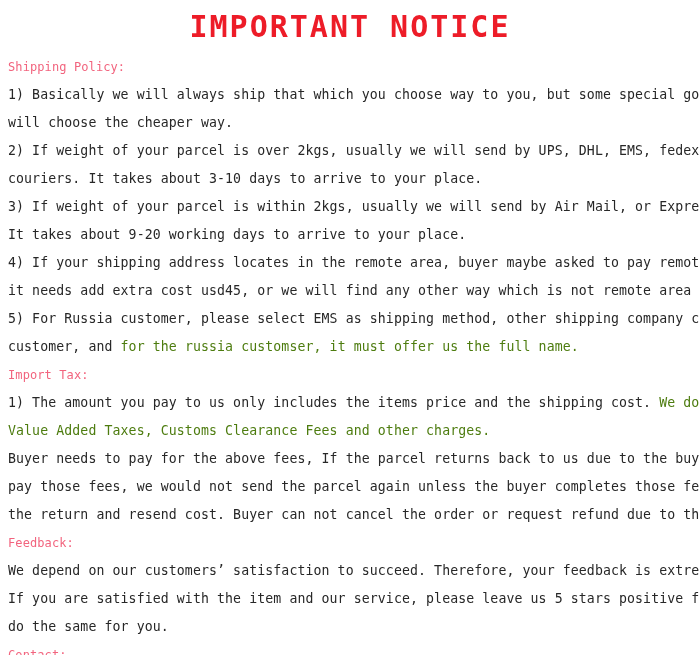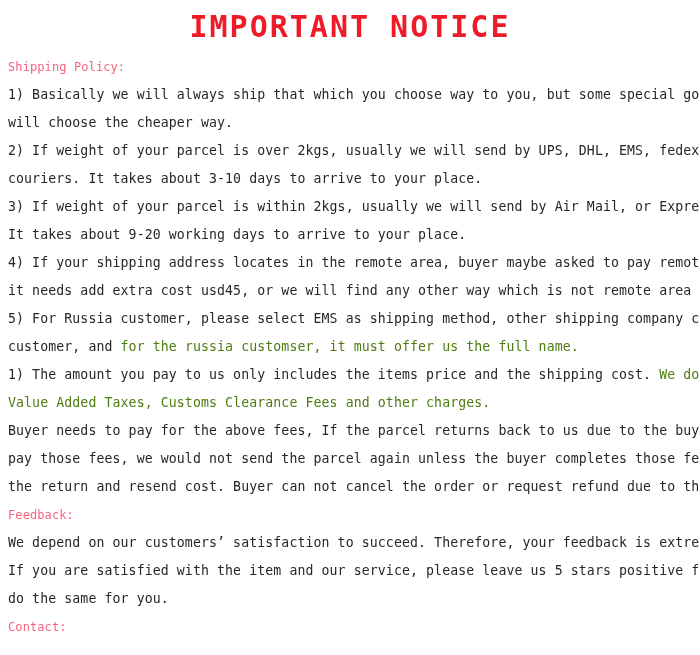--- a/index.html
+++ b/index.html
@@ -75,20 +75,21 @@
     <div class="line">2) If weight of your parcel is over 2kgs, usually we will send by UPS, DHL, EMS, fedex or other expedited</div>
     <div class="line">couriers. It takes about 3-10 days to arrive to your place.</div>
     <div class="line">3) If weight of your parcel is within 2kgs, usually we will send by Air Mail, or Express Mail Service.</div>
     <div class="line">It takes about 9-20 working days to arrive to your place.</div>
     <div class="line">4) If your shipping address locates in the remote area, buyer maybe asked to pay remote area charge.</div>
     <div class="line">it needs add extra cost usd45, or we will find any other way which is not remote area then ship to you.</div>
     <div class="line">5) For Russia customer, please select EMS as shipping method, other shipping company cannot clearance</div>
 
     <div class="line"><span>customer, and </span><span class="hl">for the russia customser, it must offer us the full name.</span></div>
 
+    <div class="section-heading">Import Tax:</div>
 
     <div class="line"><span>1) The amount you pay to us only includes the items price and the shipping cost. </span><span class="hl">We do not add Duties,</span></div>
 
     <div class="line"><span class="hl">Value Added Taxes, Customs Clearance Fees and other charges.</span></div>
 
     <div class="line">Buyer needs to pay for the above fees, If the parcel returns back to us due to the buyer refuse to</div>
     <div class="line">pay those fees, we would not send the parcel again unless the buyer completes those fees and pay all</div>
     <div class="line">the return and resend cost. Buyer can not cancel the order or request refund due to this reason.</div>
 
     <div class="section-heading">Feedback:</div>

